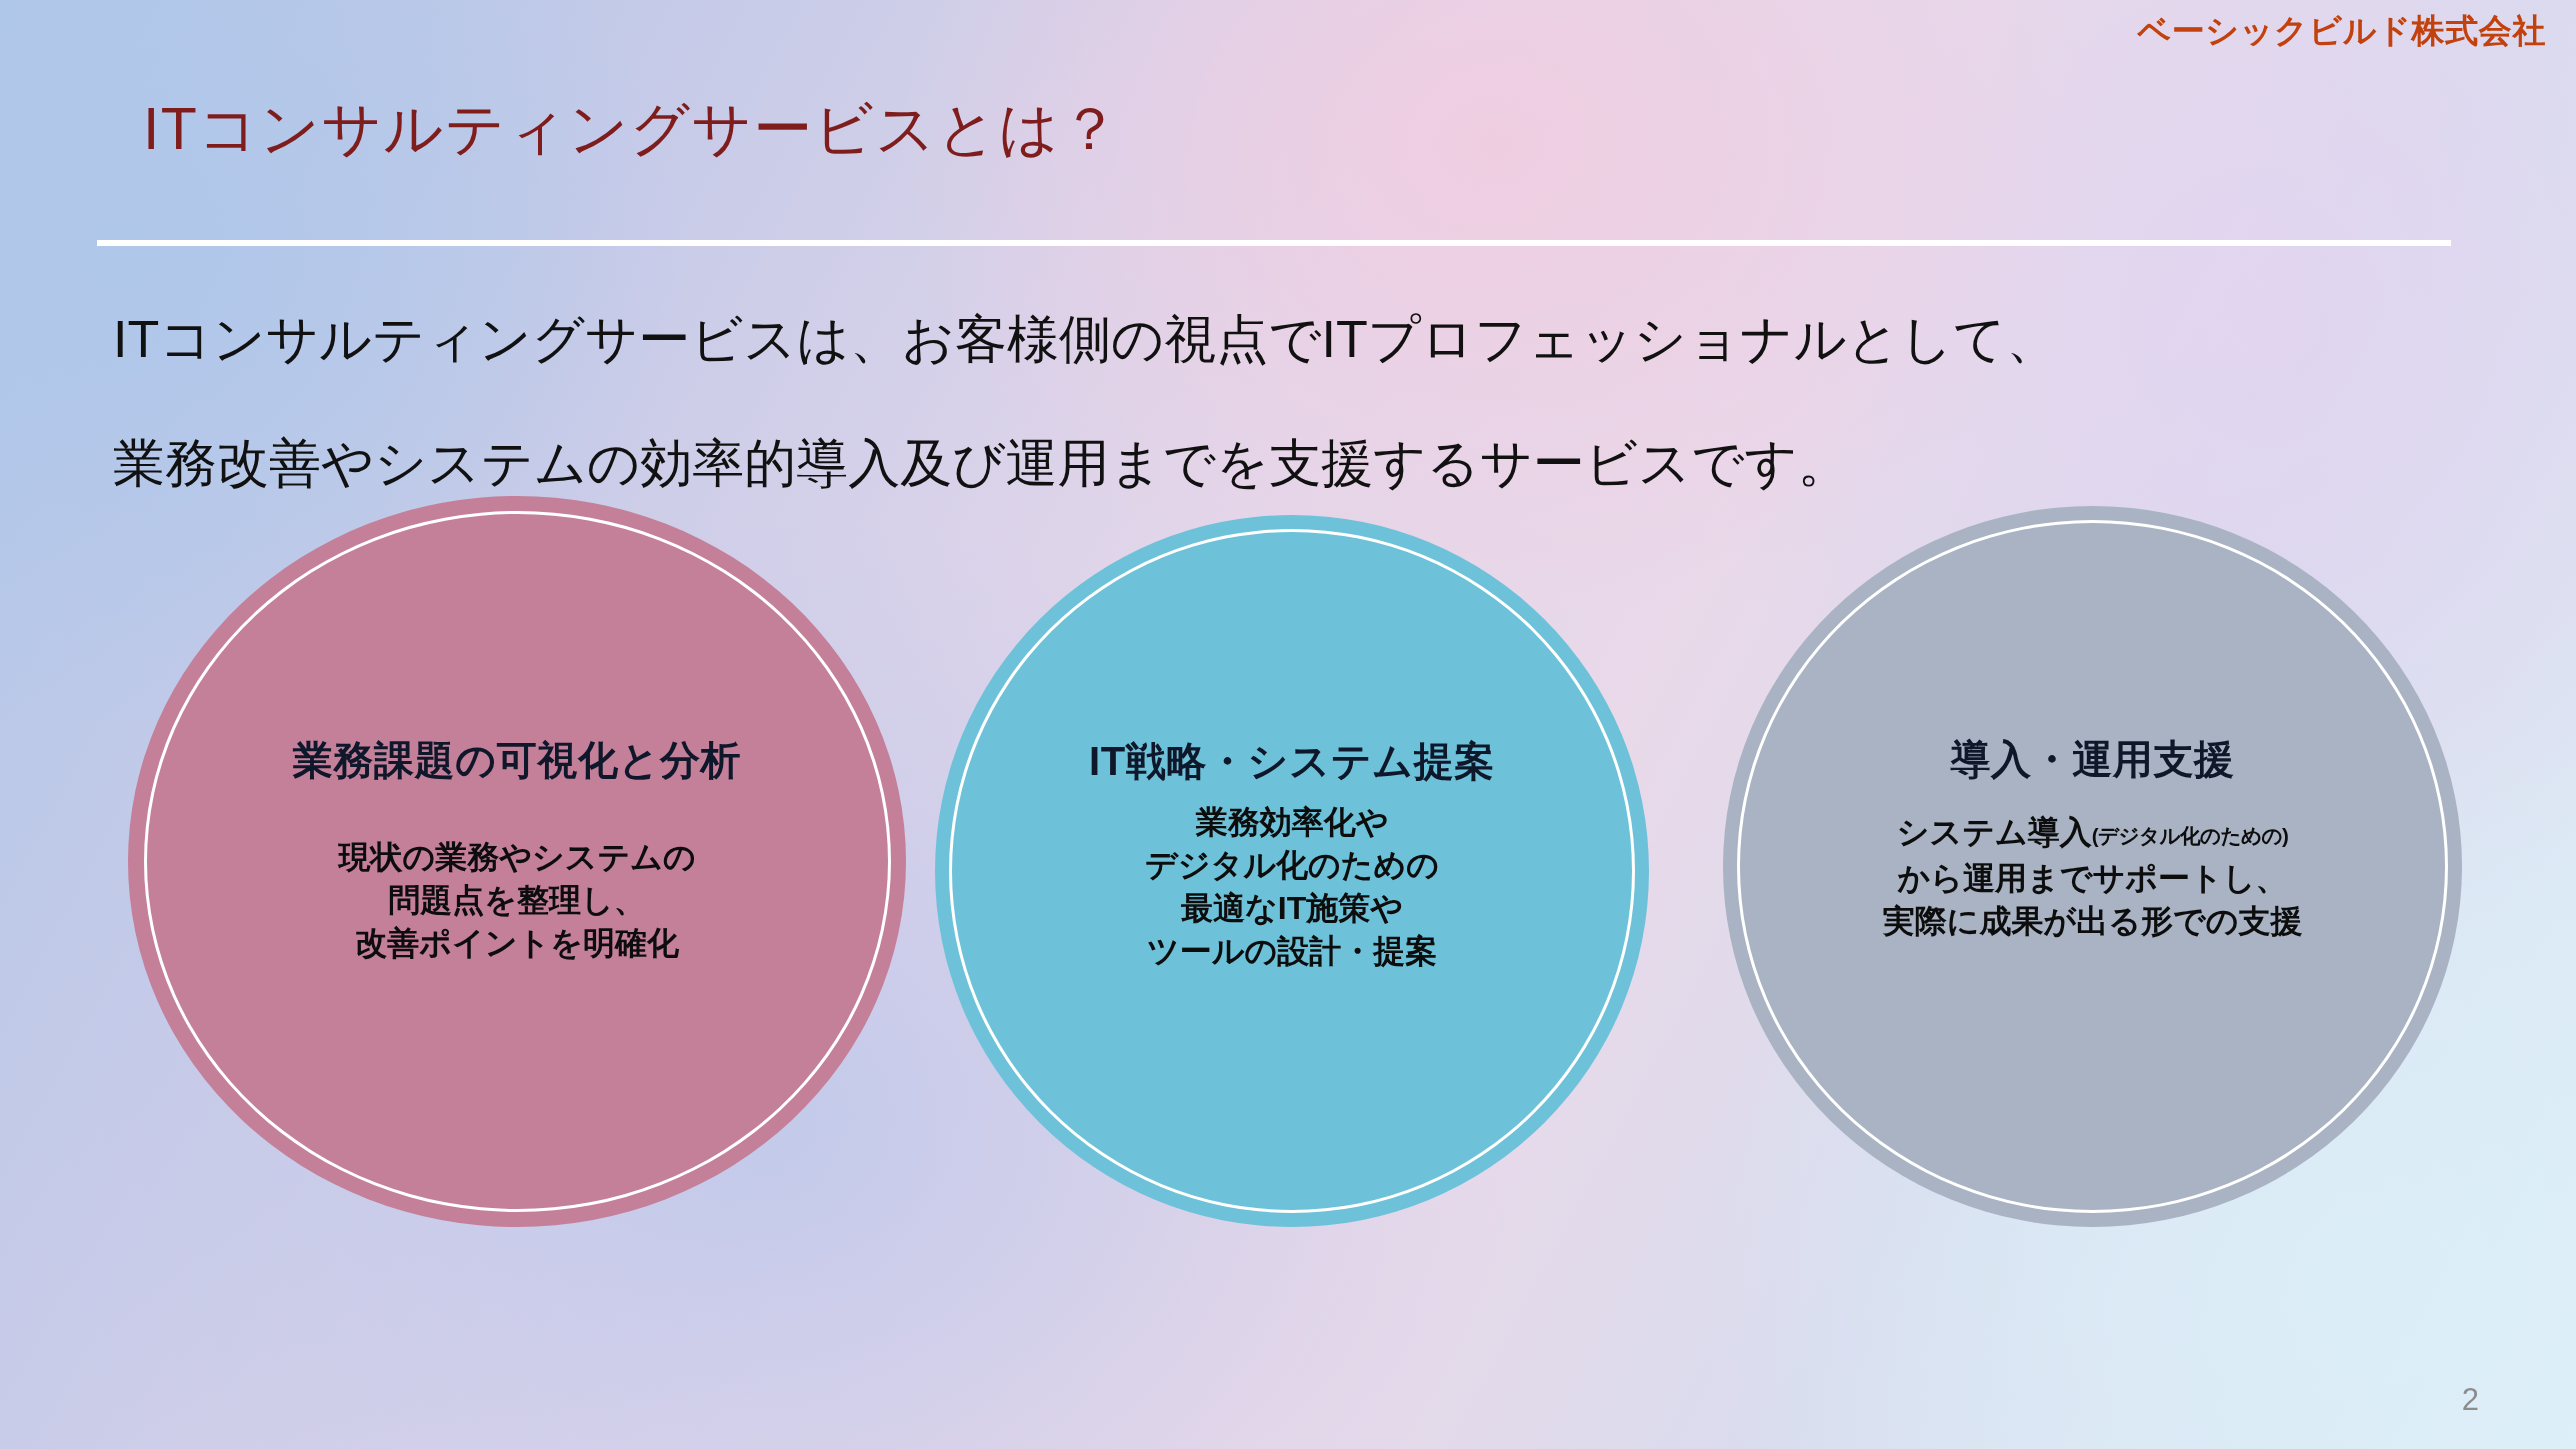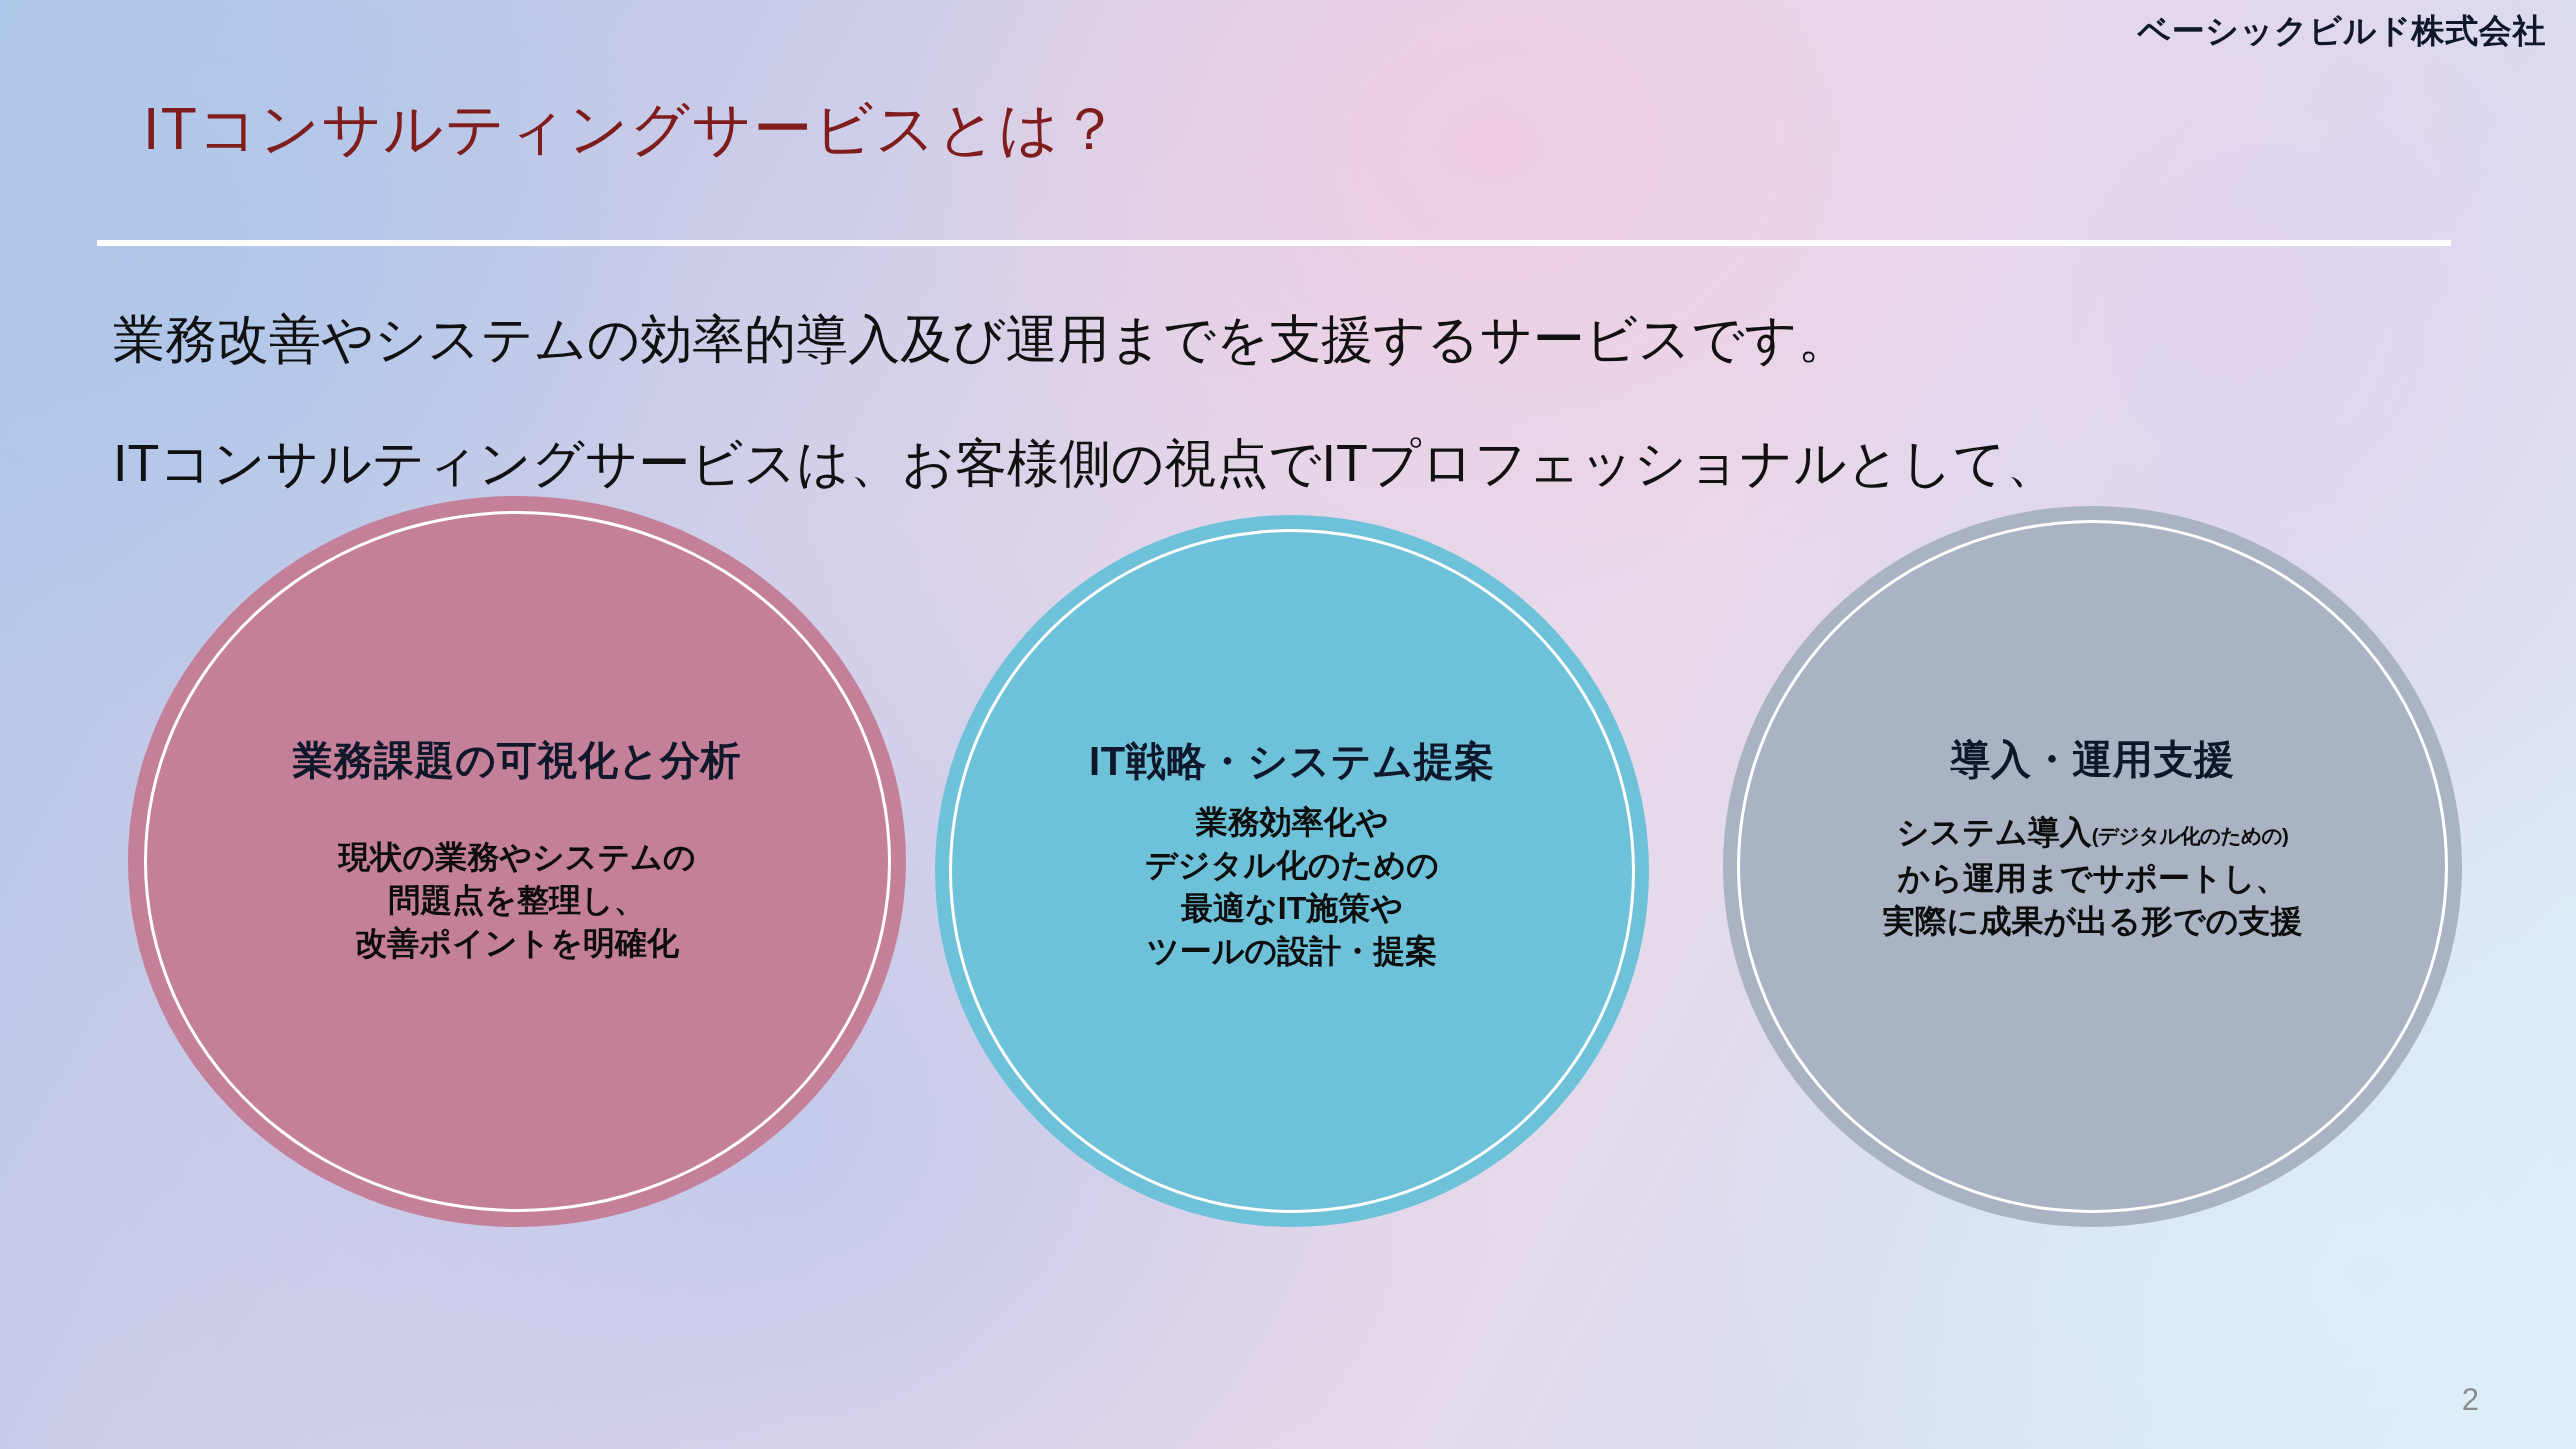--- a/index.html
+++ b/index.html
@@ -35,21 +35,21 @@
       linear-gradient(118deg, #aec6e8 0%, #c7cbe8 22%, #e3d6ea 45%, #e9d9e9 60%, #d9dcee 76%, #dff0f8 100%);
   }
 
   
   #company-name {
     position: absolute;
     top: 9px;
     right: 30px;
     font-size: 33px;
     font-weight: bold;
-    color: #0f172a;
+    color: #c2410c;
     letter-spacing: 0.6px;
     white-space: nowrap;
   }
 
   #slide-title {
     position: absolute;
     left: 143px;
     top: 90px;
     font-size: 59px;
     color: #7f1d1d;
@@ -181,22 +181,22 @@
 
   <div id="slide-bg"></div>
 
   <div id="company-name">ベーシックビルド株式会社</div>
 
   <div id="slide-title">ITコンサルティングサービスとは？</div>
 
   <div id="title-rule"></div>
 
   <div id="lead-paragraph">
+    <div class="lead-line">ITコンサルティングサービスは、お客様側の視点でITプロフェッショナルとして、</div>
     <div class="lead-line">業務改善やシステムの効率的導入及び運用までを支援するサービスです。</div>
-    <div class="lead-line">ITコンサルティングサービスは、お客様側の視点でITプロフェッショナルとして、</div>
   </div>
 
   <div id="circle-row">
 
     <div class="pill" id="pill-1">
       <div class="pill-ring"></div>
       <div class="pill-heading">業務課題の可視化と分析</div>
       <div class="pill-body">
         <div class="bline">現状の業務やシステムの</div>
         <div class="bline">問題点を整理し、</div>

